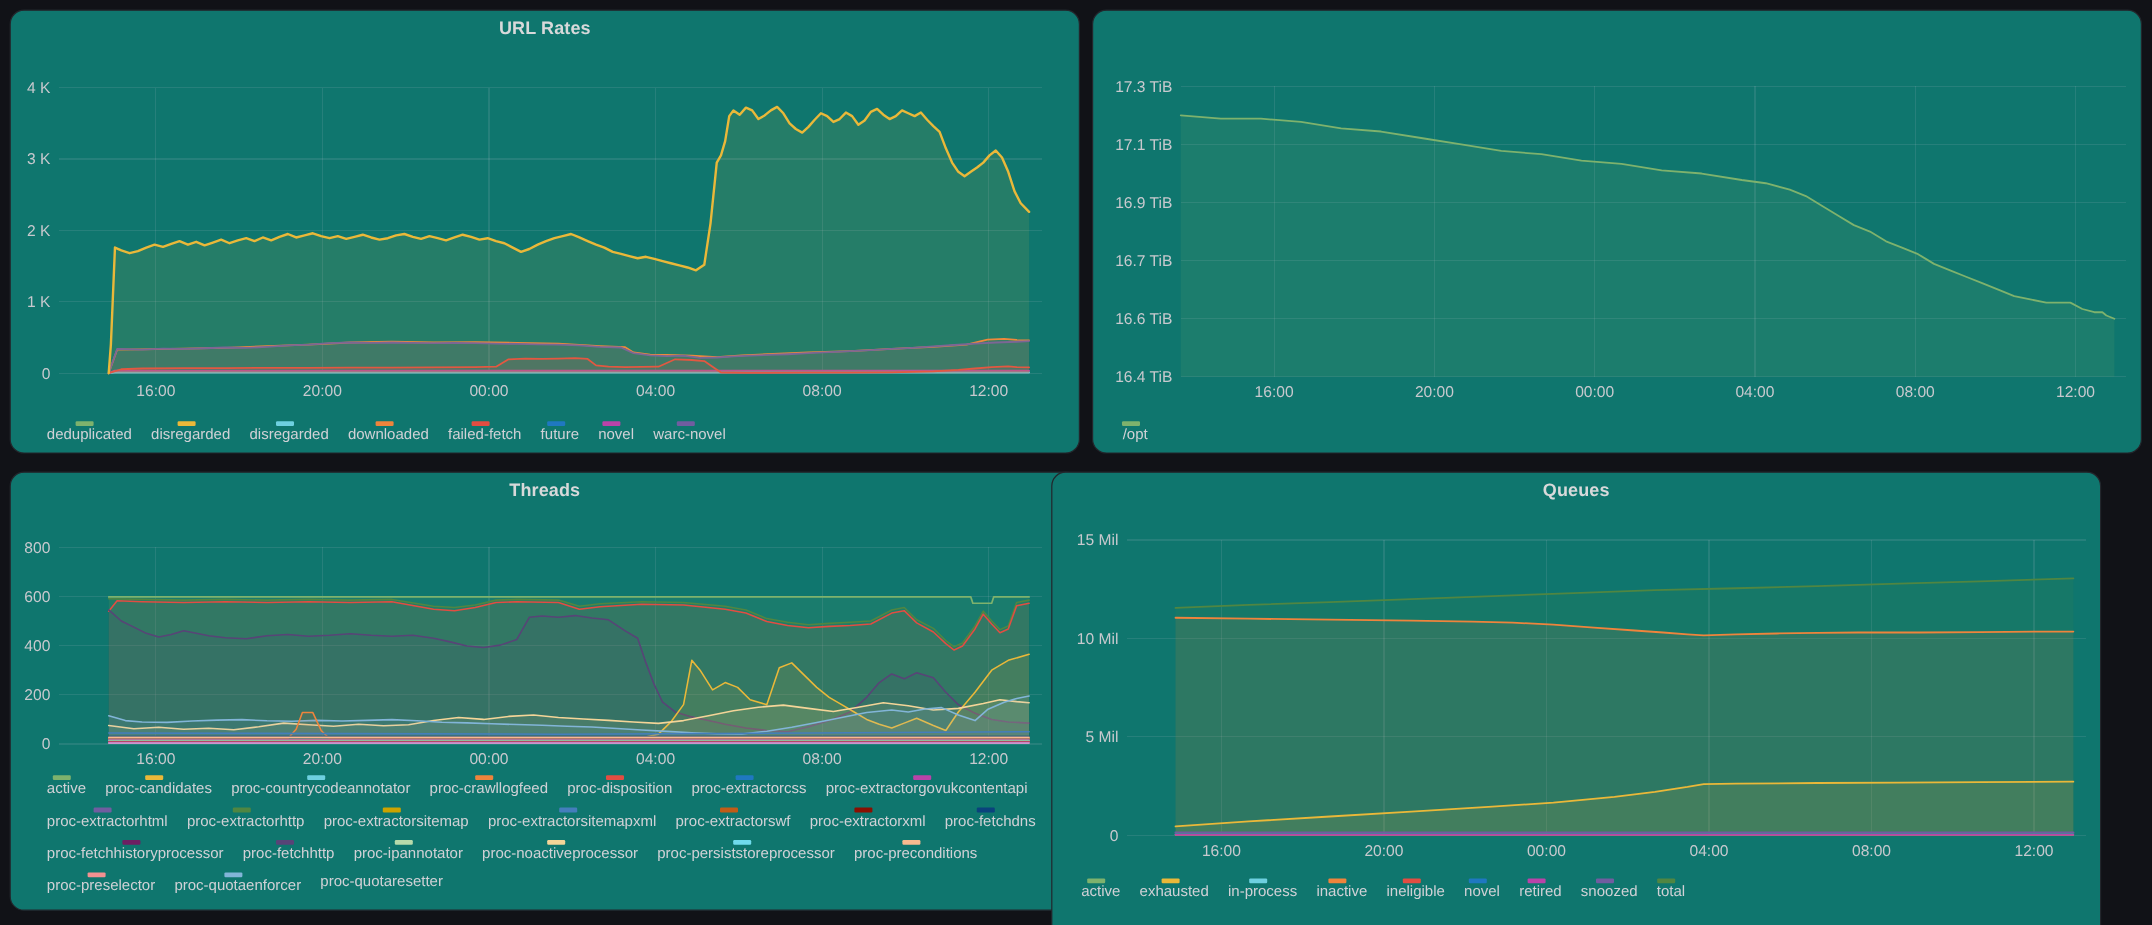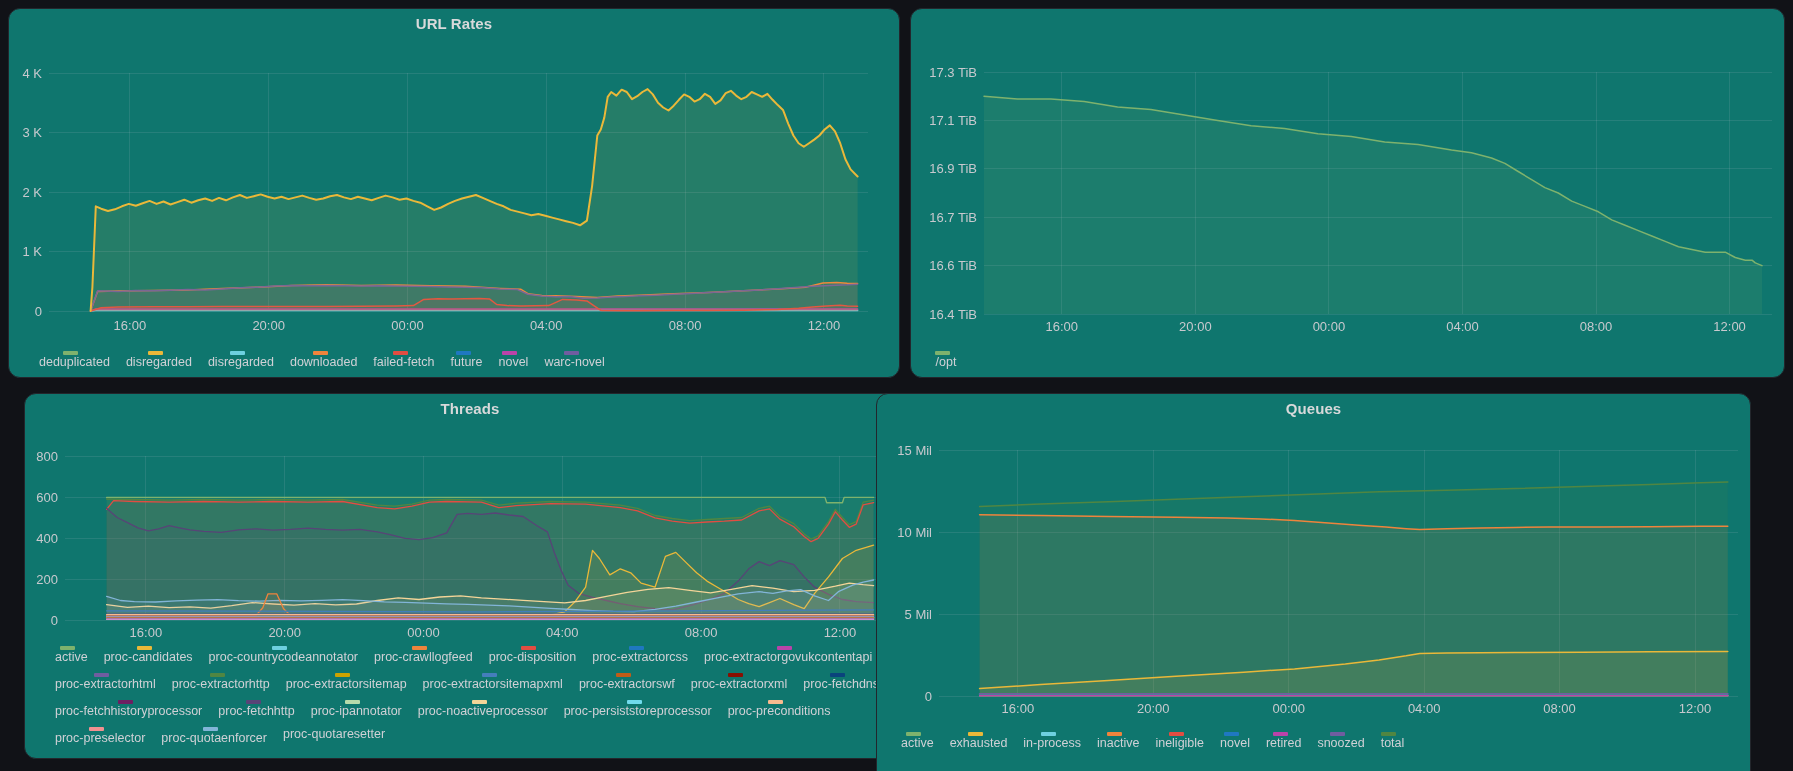--- a/index.html
+++ b/index.html
@@ -12,21 +12,21 @@
     position:absolute;background:#0f766e;border:1px solid #23262c;border-radius:12px;
     box-sizing:border-box;overflow:hidden;
   }
   .panel-title{
     position:absolute;top:0;left:0;right:0;height:30px;line-height:30px;
     text-align:center;font-size:15px;font-weight:600;color:#d8d9da;
     letter-spacing:.1px;margin:0;cursor:pointer;
   }
   #p1{left:8px;top:8px;width:892px;height:370px;}
   #p2{left:910px;top:8px;width:875px;height:370px;}
-  #p3{left:8px;top:393px;width:892px;height:366px;margin-left:16px;}
+  #p3{left:8px;top:393px;width:892px;height:366px;}
   #p4{left:876px;top:393px;width:875px;height:472px;}
   .chart-mount{position:absolute;left:0;top:0;}
   .legend{
     position:absolute;display:flex;flex-wrap:wrap;align-content:flex-start;
     font-size:12.5px;color:#d0d1d6;
   }
   .legend-item{display:flex;align-items:center;margin:0 16px 8px 0;height:19px;cursor:pointer;white-space:nowrap;flex-direction:column;}
   .legend-swatch{display:inline-block;width:15px;height:4px;border-radius:1px;margin-right:7px;flex:0 0 auto;}
   svg text{font-family:"Liberation Sans","DejaVu Sans",sans-serif;}
 </style>

